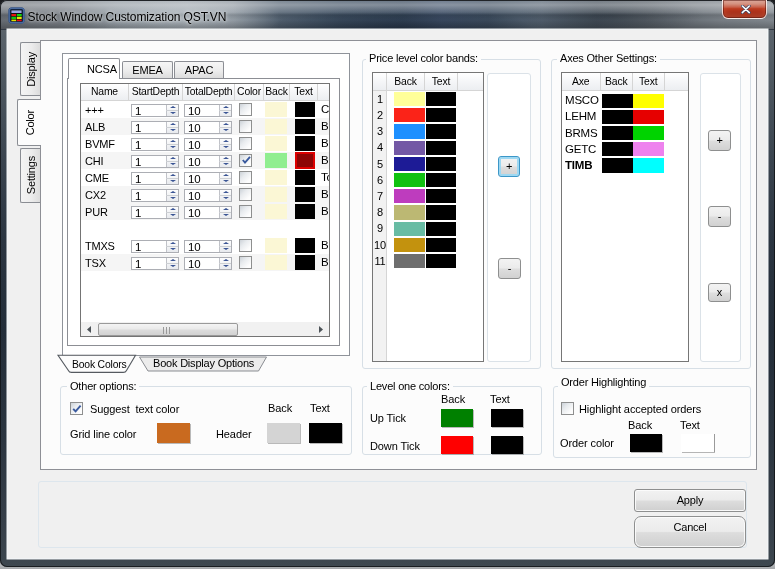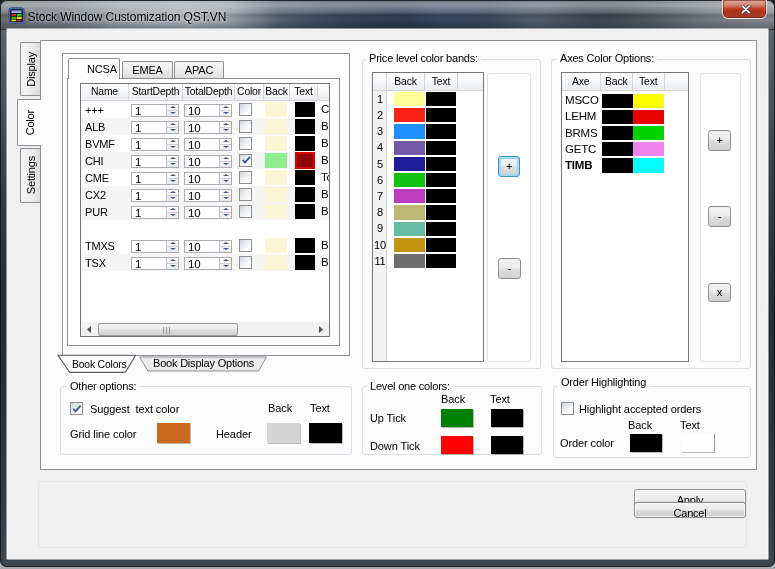--- a/index.html
+++ b/index.html
@@ -429,21 +429,21 @@
   <svg class="abs" style="left:52px;top:350px;z-index:2" width="240" height="26" viewBox="0 0 240 26">
     <path d="M87.5,7 L214.5,7 L206.5,21 L96,21 Z" fill="#ececec" stroke="#8a8d92" stroke-width="1"></path>
     <path d="M6,5.2 L83.5,5.2 L74.5,20.5 Q73.6,22.4 71.3,22.4 L19.5,22.4 Q17.2,22.4 16.4,20.5 Z" fill="#fcfcfc" stroke="#555a60" stroke-width="1.1"></path>
     <text x="20" y="17.5" font-size="11" letter-spacing="-0.2" textLength="54.5" lengthAdjust="spacingAndGlyphs" fill="#000">Book Colors</text>
     <text x="101" y="17" font-size="11" letter-spacing="-0.2" fill="#000">Book Display Options</text>
   </svg>
 
   <div class="group" style="left:362px;top:59px;width:179px;height:310px;"></div>
   <div class="glabel" style="left:366px;top:52px;">Price level color bands:</div>
   <div class="group" style="left:551px;top:59px;width:200px;height:310px;"></div>
-  <div class="glabel" style="left:557px;top:52px;">Axes Color Options:</div>
+  <div class="glabel" style="left:557px;top:52px;">Axes Other Settings:</div>
   <div class="group" style="left:60px;top:386px;width:292px;height:69px;"></div>
   <div class="glabel" style="left:67px;top:380px;">Other options:</div>
   <div class="group" style="left:362px;top:386px;width:180px;height:69px;"></div>
   <div class="glabel" style="left:367px;top:380px;">Level one colors:</div>
   <div class="group" style="left:553px;top:386px;width:198px;height:72px;"></div>
   <div class="glabel" style="left:558px;top:376px;">Order Highlighting</div>
 
   <div class="ctable" style="left:372px;top:72px;width:112px;height:290px;">
     <div class="rowhdr"></div>
     <div class="thead" style="height:18px;">
@@ -543,14 +543,14 @@
   <div class="cb" style="left:561px;top:402px;"></div>
   <div class="lbl" style="left:579px;top:403px;">Highlight accepted orders</div>
   <div class="lbl" style="left:628px;top:419px;">Back</div>
   <div class="lbl" style="left:680px;top:419px;">Text</div>
   <div class="lbl" style="left:560px;top:437px;">Order color</div>
   <div class="csw" style="left:630px;top:434px;width:32px;height:18px;background:#000;"></div>
   <div class="csw" style="left:681px;top:434px;width:33px;height:18px;background:#fff;box-shadow:1px 0 0 #9a9a9a, 1px 1px 0 #b5b5b5;"></div>
 
   <div class="abs" style="left:38px;top:481px;width:709px;height:67px;border:1px solid #dde6ed;border-radius:3px;background:#f0f0f0;"></div>
   <div class="btn" style="left:634px;top:489px;">Apply</div>
-  <div class="btn" style="left:634px;top:502px;height:16px;line-height:20px;">Cancel</div>
+  <div class="btn" style="left:634px;top:516px;height:32px;line-height:20px;border-radius:7px;">Cancel</div>
 </div>
 
 </body></html>

